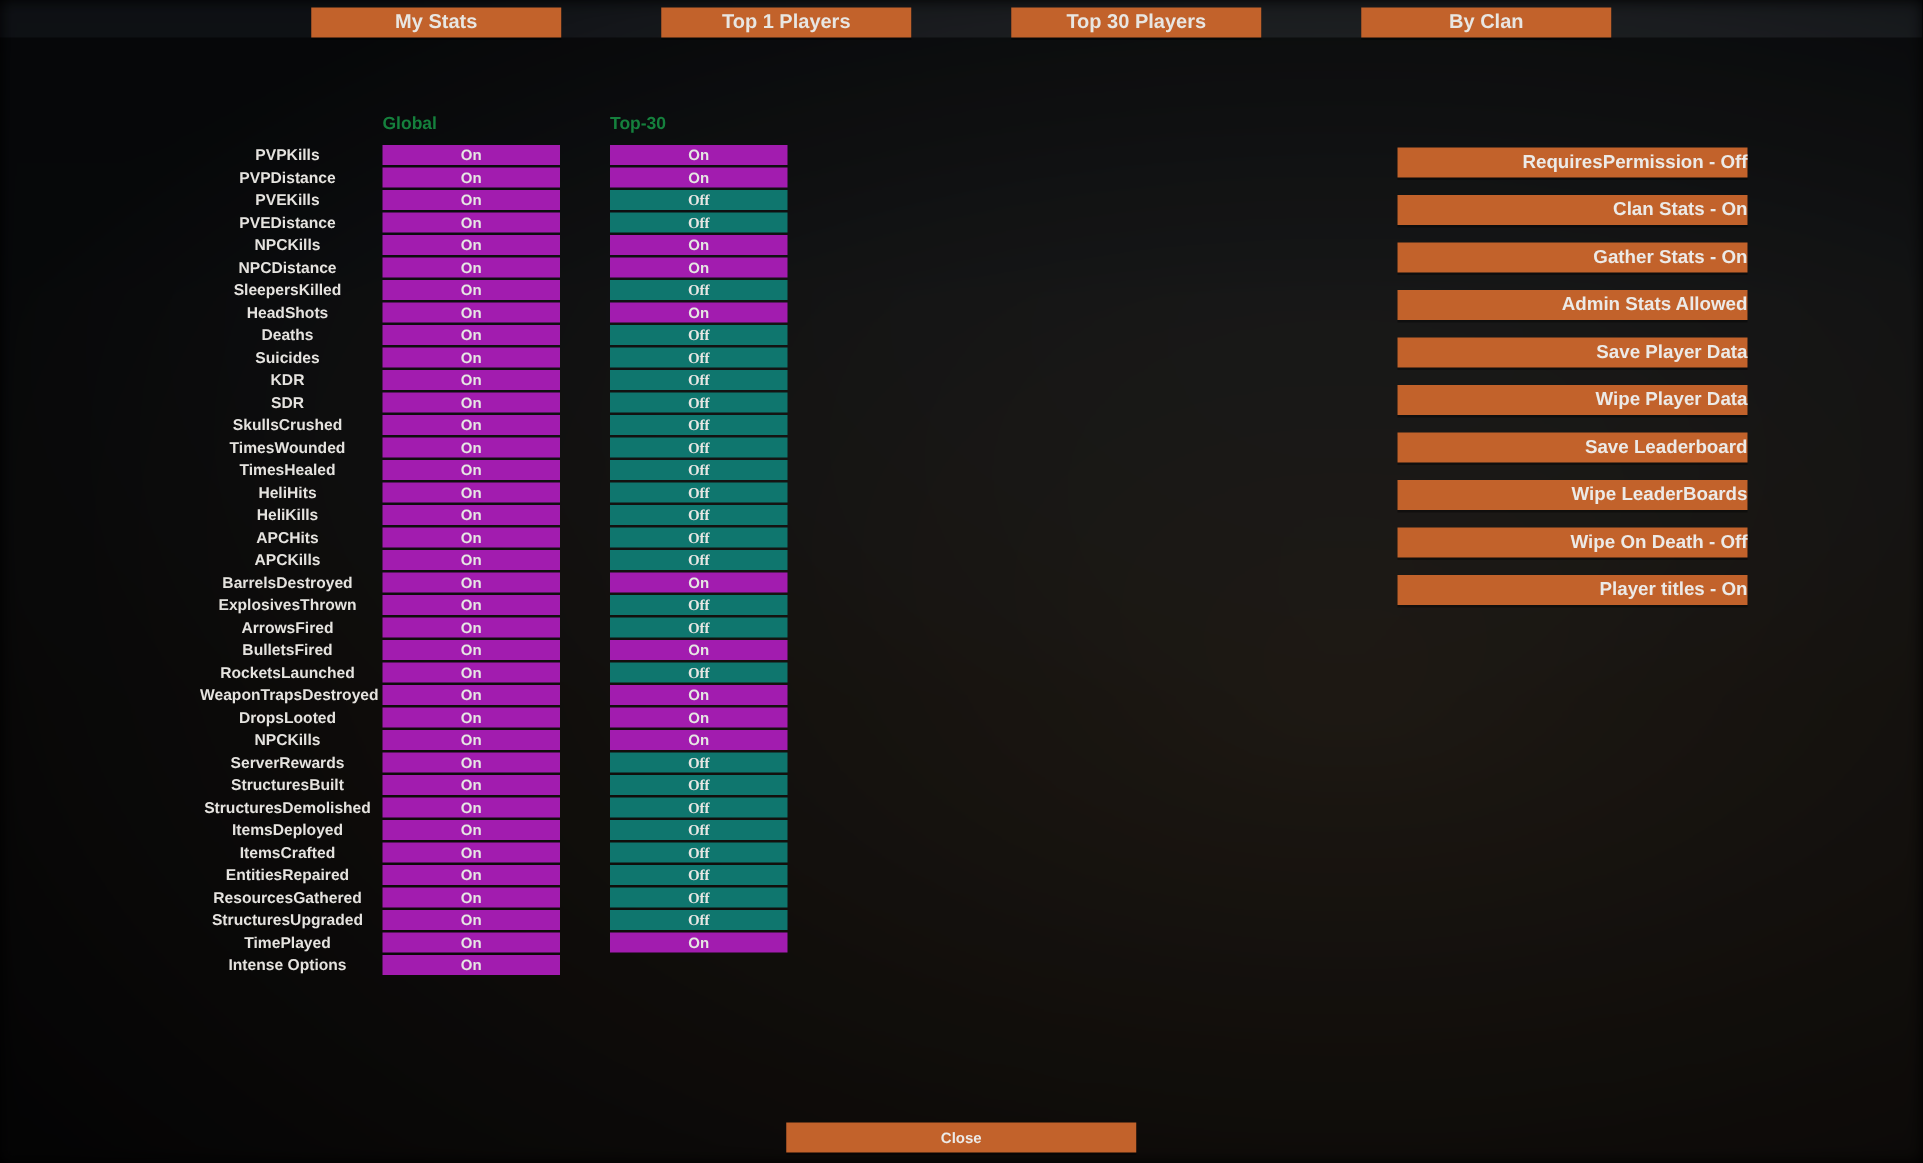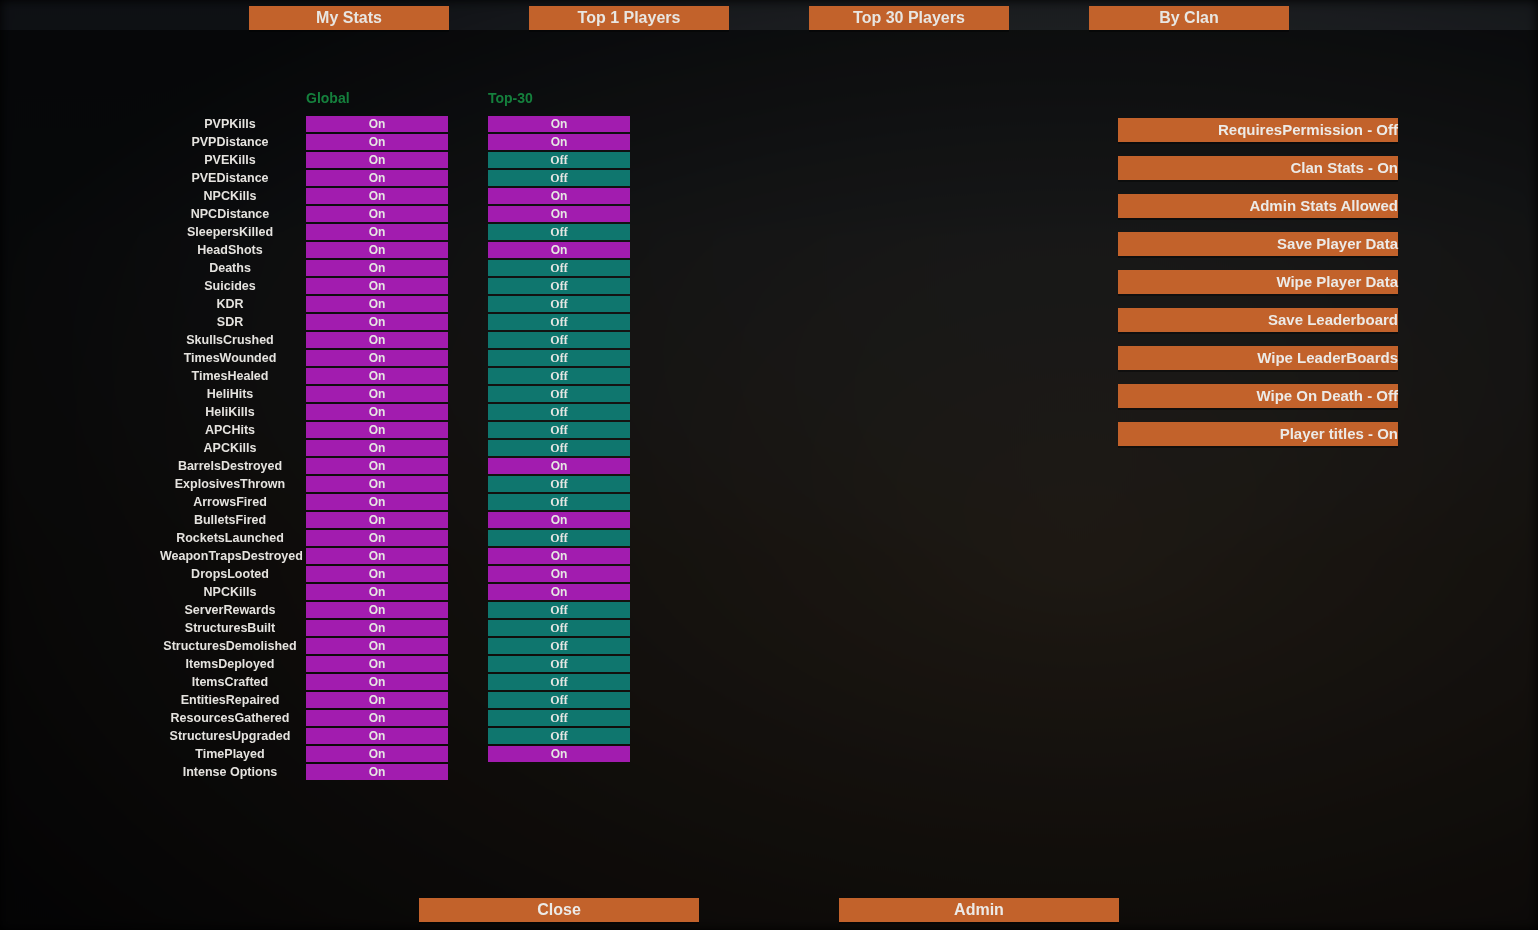--- a/index.html
+++ b/index.html
@@ -125,21 +125,21 @@
     justify-content: center;
     gap: 140px;
   }
   .bbtn {
     width: 280px;
     height: 24px;
     line-height: 24px;
     background: #c2622b;
     color: #eceae7;
     text-align: center;
-    font-size: 16px;
+    font-size: 12px;
     font-weight: 700;
     box-shadow: 0 2px 0 rgba(0,0,0,.35);
     cursor: pointer;
   }
 </style>
 </head>
 <body>
 
 <div class="wrap">
   <div class="bg"></div>
@@ -381,26 +381,26 @@
           <div class="cell on">On</div>
           <div class="gap"></div>
           <div></div>
         </div>
       </div>
   </div>
 
   <div class="admin-col" id="admin-col">
       <div class="abtn">RequiresPermission - Off</div>
       <div class="abtn">Clan Stats - On</div>
+      <div class="abtn">Gather Stats - On</div>
       <div class="abtn">Admin Stats Allowed</div>
       <div class="abtn">Save Player Data</div>
       <div class="abtn">Wipe Player Data</div>
       <div class="abtn">Save Leaderboard</div>
       <div class="abtn">Wipe LeaderBoards</div>
       <div class="abtn">Wipe On Death - Off</div>
       <div class="abtn">Player titles - On</div>
     </div>
 
   <div class="bottom">
     <div class="bbtn">Close</div>
-    <div class="bbtn">Admin</div>
   </div>
 </div>
 
 </body></html>

